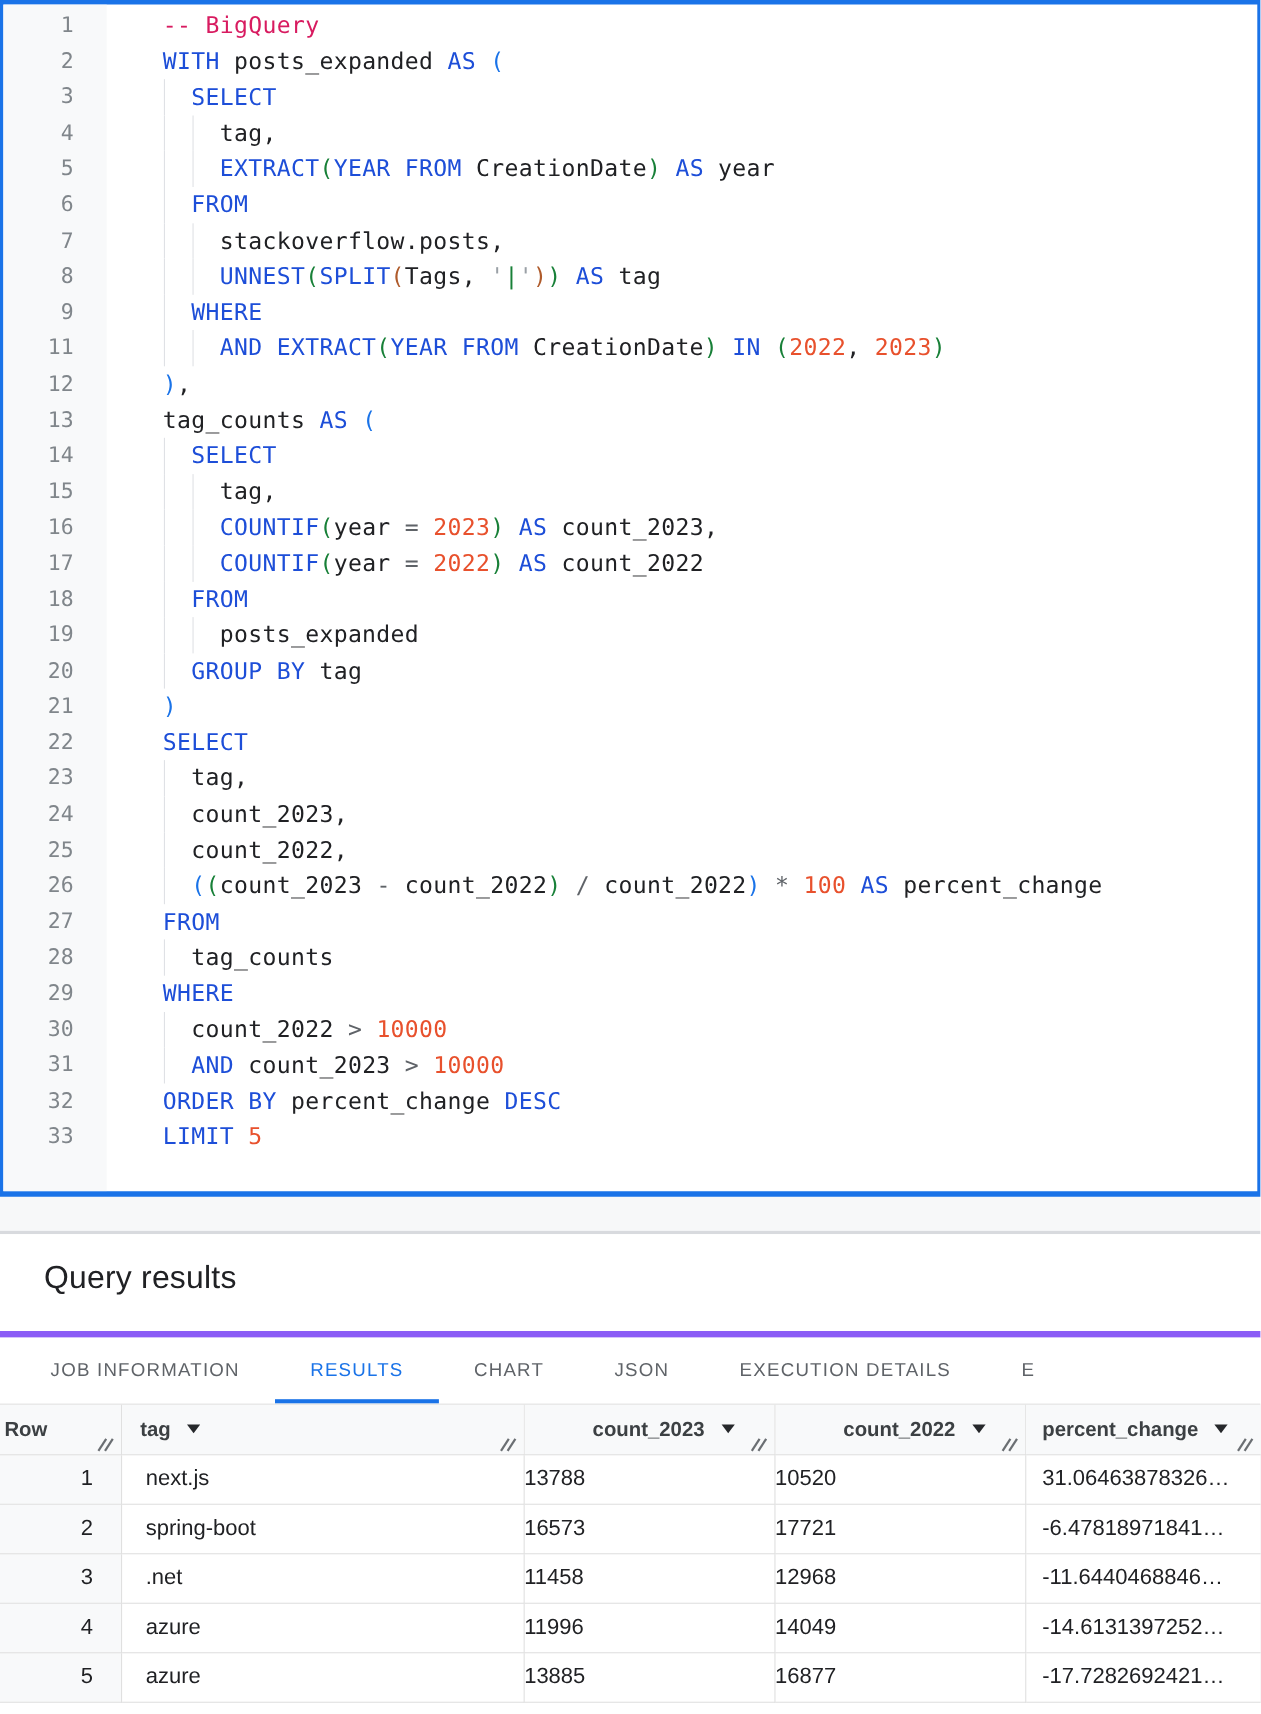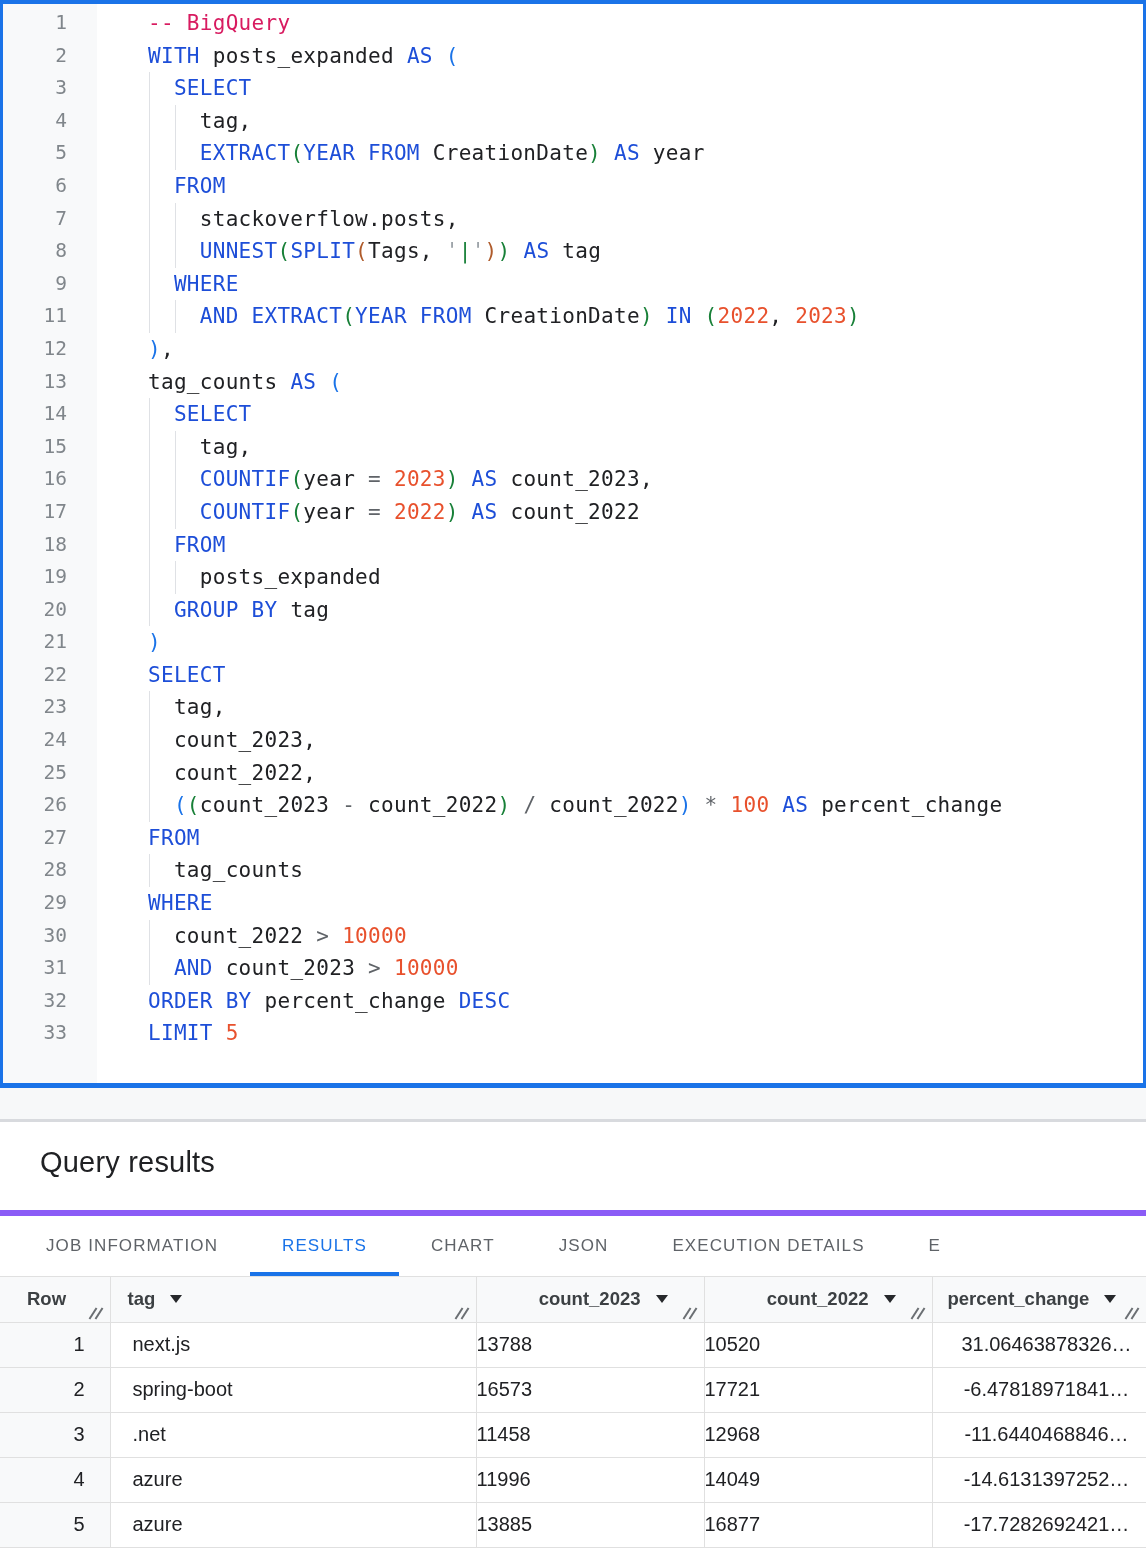--- a/index.html
+++ b/index.html
@@ -61,41 +61,41 @@
   
   table.results{table-layout:fixed;width:1146px;border-collapse:collapse;}
   col.w0{width:110px}col.w1{width:366px}col.w2{width:228px}col.w3{width:228px}col.w4{width:214px}
   .results th,.results td{
     box-sizing:border-box;height:45px;padding:0;
     border-right:1px solid #e0e0e0;border-bottom:1px solid #e0e0e0;
     overflow:hidden;white-space:nowrap;
   }
   .results th{position:relative;background:#f8f9fa;font-weight:700;font-size:18.5px;color:#3c4043;text-align:left;}
   .hwrap{display:flex;align-items:center;height:100%;}
-  .h0 .hwrap{padding-left:27px;}
+  .h0 .hwrap{padding-left:4px;}
   .h1 .hwrap{padding-left:17px;}
   .h2 .hwrap,.h3 .hwrap{justify-content:flex-end;padding-right:36px;}
   .h4 .hwrap{padding-left:15px;}
   .caret{
     width:0;height:0;margin-left:15px;
     border-left:6.5px solid transparent;border-right:6.5px solid transparent;
     border-top:8px solid #26282b;cursor:pointer;
   }
   .handle{position:absolute;right:6px;bottom:2px;width:15px;height:13px;cursor:col-resize;}
   .handle::before,.handle::after{
     content:"";position:absolute;top:0;width:2px;height:13px;background:#6b6f73;transform:rotate(33deg);
   }
   .handle::before{left:3px}
   .handle::after{left:9px}
 
   .results td{font-size:20px;color:#202124;background:#fff;}
   td.c0{background:#f8f9fa;text-align:right;padding-right:25px;}
   td.c1{text-align:left;padding-left:22px;}
   td.c2,td.c3{padding-right:20px;}
-  td.c4{text-align:center;padding-left:15px;}
+  td.c4{text-align:left;padding-left:15px;}
 </style>
 </head>
 <body>
 
 <div class="editor">
   <div class="gutter-bg"></div>
   <div class="code-area">
       <div class="line"><div class="ln">1</div><div class="lc"><span class="c">-- BigQuery</span></div></div>
       <div class="line"><div class="ln">2</div><div class="lc"><span class="k">WITH</span><span class="i"> posts_expanded </span><span class="k">AS</span><span class="p1"> (</span></div></div>
       <div class="line"><div class="ln">3</div><div class="lc"><span class="guide g0"></span><span class="k">  SELECT</span></div></div>

